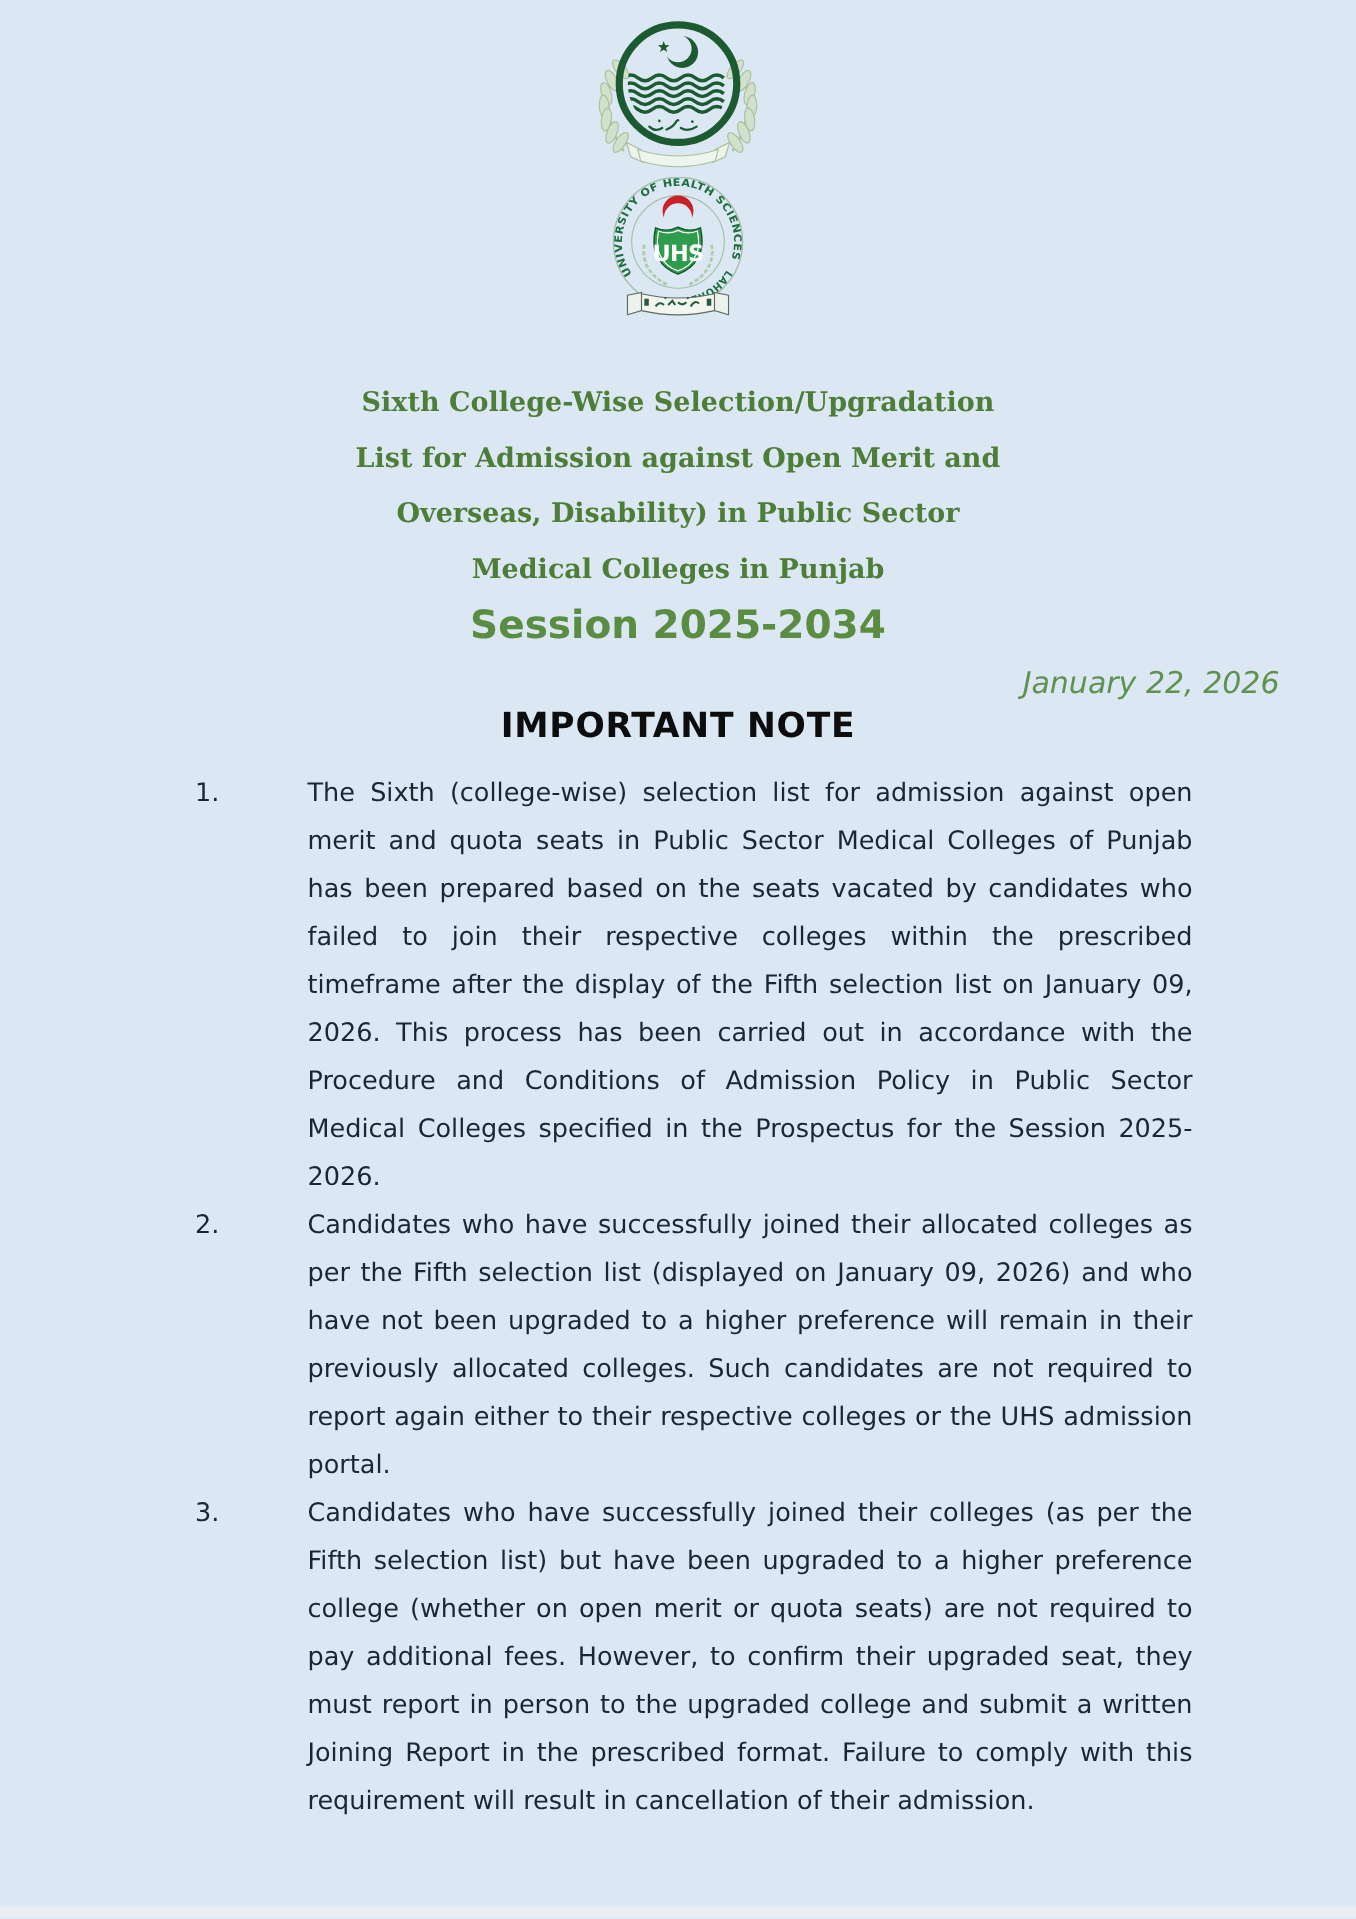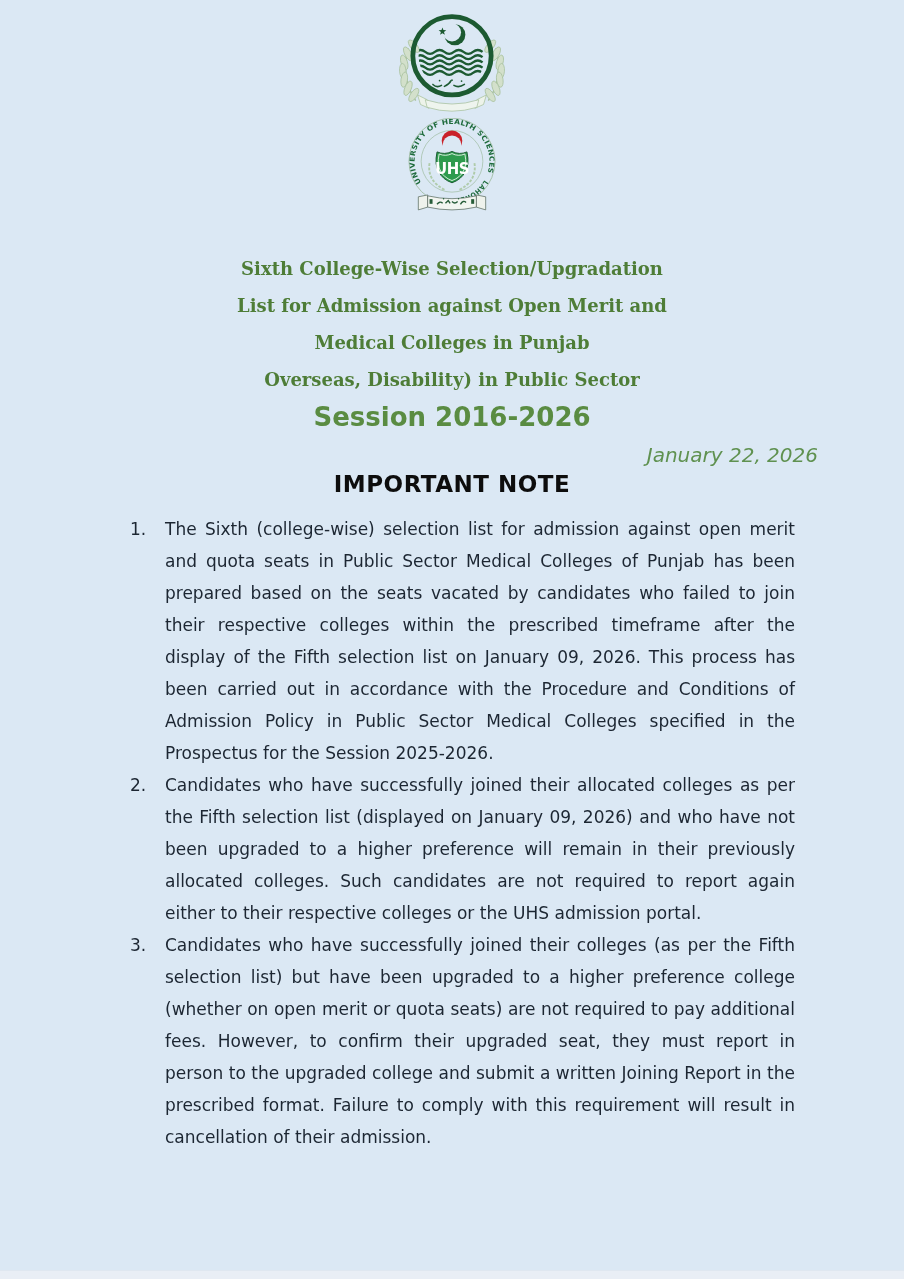--- a/index.html
+++ b/index.html
@@ -28,21 +28,21 @@
     line-height:37px;
   }
   .session-line {
     font-family:"DejaVu Sans","Liberation Sans",sans-serif;
     font-weight:bold;
     font-size:26px;
     line-height:38px;
     color:#5a8c42;
   }
   .date-line {
-    margin:6px 86px 0 0;
+    margin:6px 51px 0 0;
     text-align:right;
     font-style:italic;
     font-size:20px;
     line-height:26px;
     color:#5f9150;
   }
   .note-heading {
     text-align:center;
     font-size:23px;
     line-height:30px;
@@ -55,21 +55,21 @@
   }
   .notes {
     list-style:none;
     margin:14px 109px 0 130px;
     font-size:17px;
     line-height:32px;
     color:#1c2632;
   }
   .note-item { display:flex; align-items:flex-start; }
   .note-number { flex:none; width:35px; }
-  .note-text { flex:1; text-align:justify; }
+  .note-text { flex:1; text-align:justify;margin-left:40px; }
   .bottom-strip {
     position:absolute; left:0; bottom:0;
     width:100%; height:9px;
     background:#e9eef5;
     border-top:1px solid #dfe7f0;
   }
   svg text { font-family:"DejaVu Sans","Liberation Sans",sans-serif; }
 </style>
 </head>
 <body>
@@ -182,23 +182,23 @@
           <circle cx="53" cy="86" r="0.8" stroke="none"></circle>
           <circle cx="69" cy="86" r="0.8" stroke="none"></circle>
         </g>
       </g>
     </svg>
   </header>
 
   <section class="title-block">
     <div class="title-line">Sixth College-Wise Selection/Upgradation</div>
     <div class="title-line">List for Admission against Open Merit and</div>
+    <div class="title-line">Overseas, Disability) in Public Sector</div>
     <div class="title-line">Medical Colleges in Punjab</div>
-    <div class="title-line">Overseas, Disability) in Public Sector</div>
-    <div class="session-line">Session 2016-2026</div>
+    <div class="session-line">Session 2025-2034</div>
   </section>
 
   <div class="date-line">January 22, 2026</div>
 
   <h2 class="note-heading">IMPORTANT NOTE</h2>
 
   <ol class="notes">
     <li class="note-item">
       <span class="note-number">1.</span>
       <p class="note-text">The Sixth (college-wise) selection list for admission against open merit and quota seats in Public Sector Medical Colleges of Punjab has been prepared based on the seats vacated by candidates who failed to join their respective colleges within the prescribed timeframe after the display of the Fifth selection list on January 09, 2026. This process has been carried out in accordance with the Procedure and Conditions of Admission Policy in Public Sector Medical Colleges specified in the Prospectus for the Session 2025-2026.</p>

